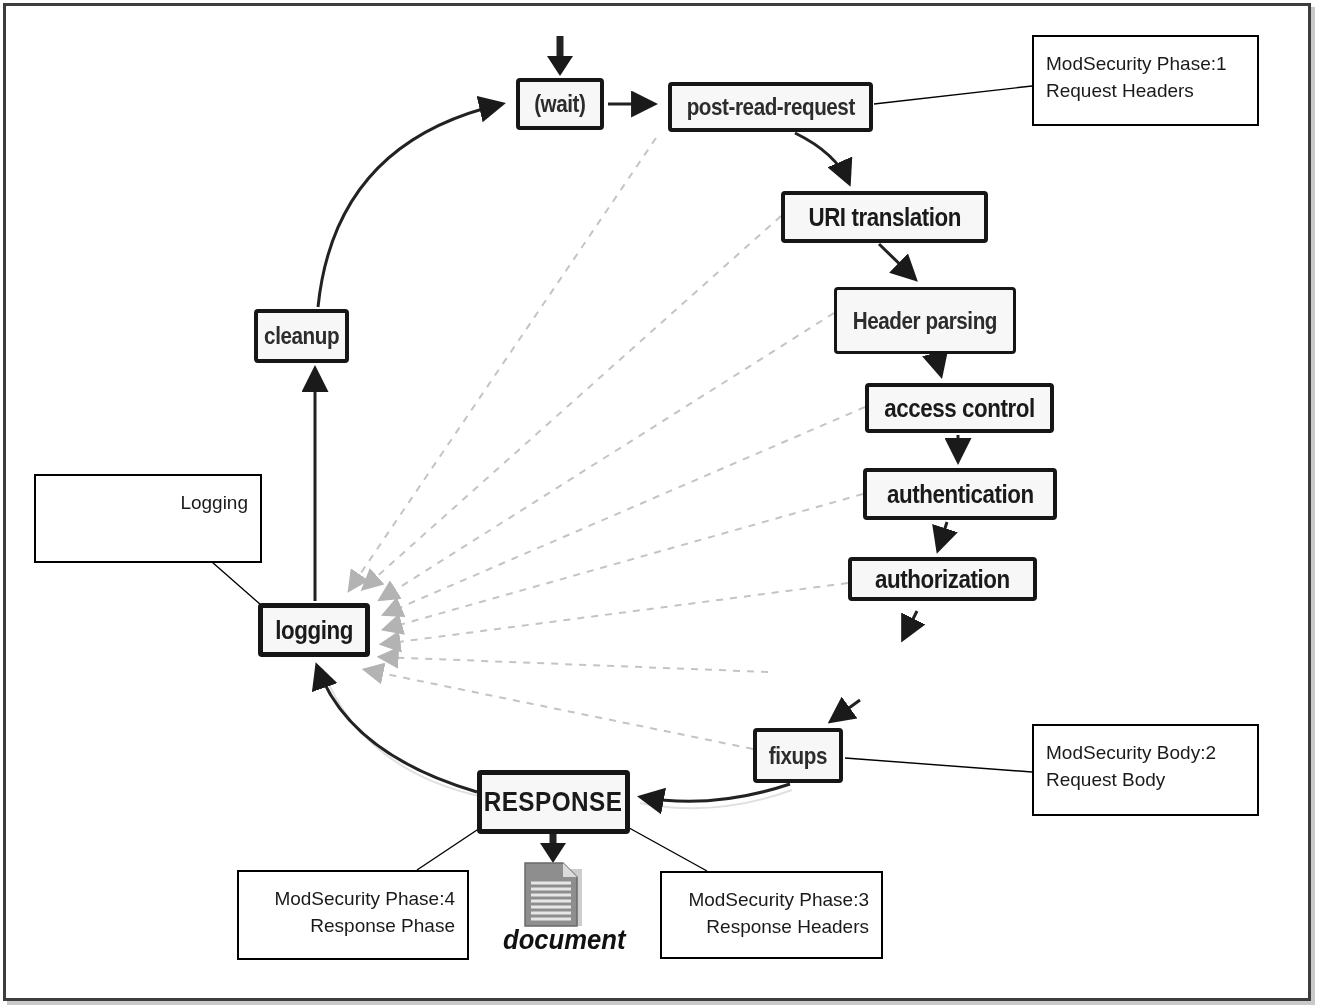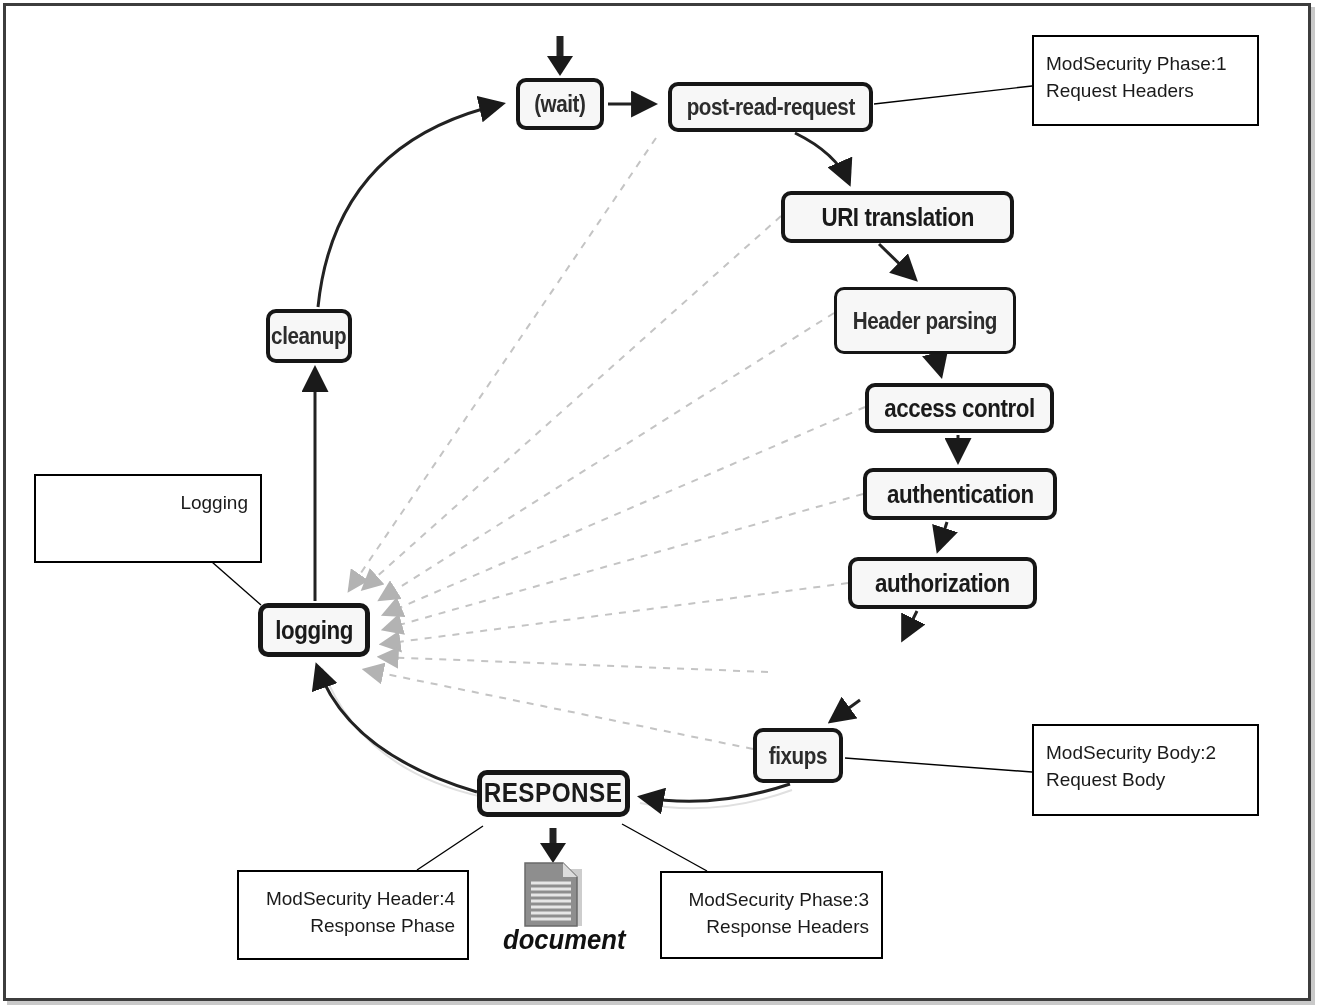--- a/index.html
+++ b/index.html
@@ -3,21 +3,21 @@
 <meta charset="utf-8">
 <style>
   html,body{margin:0;padding:0;background:#fff;}
   body{width:1318px;height:1008px;position:relative;overflow:hidden;
        font-family:"Liberation Sans",sans-serif;color:#1a1a1a;}
   .frame{position:absolute;left:3px;top:3px;width:1302px;height:992px;
          border:3px solid var(--frame,#3d3d3d);box-shadow:4px 4px 0 #c9c9c9;background:#fff;}
   .layer{position:absolute;left:0;top:0;width:1318px;height:1008px;}
   svg.connectors{position:absolute;left:0;top:0;}
   .node{position:absolute;background:var(--nodefill,#f7f7f7);border:4px solid var(--nodeline,#161616);
-        display:flex;align-items:center;justify-content:center;box-sizing:border-box;border-radius:10px;}
+        display:flex;align-items:center;justify-content:center;box-sizing:border-box;border-radius:4px;}
   .node span{display:inline-block;transform:scaleX(.86);white-space:nowrap;
              font-weight:bold;font-size:26px;letter-spacing:-.5px;}
   .node.light span{font-size:24px;font-weight:bold;color:#2c2c2c;}
   .node.thick{border-width:5px;}
   .node.caps span{transform:scaleX(.9);font-size:27px;letter-spacing:.5px;}
   .phase{position:absolute;background:#fff;border:2px solid #000;box-sizing:border-box;
          padding:14px 12px 0 12px;font-weight:normal;font-size:19px;line-height:1.4;}
   .doc-label{position:absolute;font-weight:bold;font-style:italic;font-size:27px;
              transform:scaleX(.95);color:#111;}
 </style>
@@ -85,74 +85,74 @@
   </svg>
 
   <div class="node light" style="left:516px;top:78px;width:88px;height:52px">
     <span>(wait)</span>
     </div>
 
   <div class="node light" style="left:668px;top:82px;width:205px;height:50px">
     <span>post-read-request</span>
     </div>
 
-  <div class="node" style="left:781px;top:191px;width:233px;height:52px">
+  <div class="node" style="left:781px;top:191px;width:207px;height:52px">
     <span>URI translation</span>
     </div>
 
   <div class="node light" style="left:834px;top:287px;width:182px;height:67px;border-width:3px">
     <span>Header parsing</span>
     </div>
 
   <div class="node" style="left:865px;top:383px;width:189px;height:50px">
     <span>access control</span>
     </div>
 
   <div class="node" style="left:863px;top:468px;width:194px;height:52px">
     <span>authentication</span>
     </div>
 
-  <div class="node" style="left:848px;top:557px;width:189px;height:52px">
+  <div class="node" style="left:848px;top:557px;width:189px;height:44px">
     <span>authorization</span>
     </div>
 
 
   <div class="node light" style="left:753px;top:728px;width:90px;height:55px">
     <span>fixups</span>
     </div>
 
-  <div class="node thick caps" style="left:477px;top:770px;width:153px;height:47px">
+  <div class="node thick caps" style="left:477px;top:770px;width:153px;height:64px">
     <span>RESPONSE</span>
     </div>
 
   <div class="node thick" style="left:258px;top:603px;width:112px;height:54px">
     <span>logging</span>
     </div>
 
-  <div class="node light" style="left:266px;top:309px;width:86px;height:54px">
+  <div class="node light" style="left:254px;top:309px;width:95px;height:54px">
     <span>cleanup</span>
     </div>
 
   <div class="phase" style="left:1032px;top:35px;width:227px;height:91px;text-align:left">
     <div>ModSecurity Phase:1</div>
     <div>Request Headers</div>
   </div>
 
   <div class="phase" style="left:1032px;top:724px;width:227px;height:92px;text-align:left">
     <div>ModSecurity Body:2</div>
     <div>Request Body</div>
   </div>
 
   <div class="phase" style="left:660px;top:871px;width:223px;height:88px;text-align:right">
     <div>ModSecurity Phase:3</div>
     <div>Response Headers</div>
   </div>
 
   <div class="phase" style="left:237px;top:870px;width:232px;height:90px;text-align:right">
-    <div>ModSecurity Header:4</div>
+    <div>ModSecurity Phase:4</div>
     <div>Response Phase</div>
   </div>
 
   <div class="phase" style="left:34px;top:474px;width:228px;height:89px;text-align:right">
     <div>Logging</div>
   </div>
 
   <svg style="position:absolute;left:520px;top:860px" width="68" height="70" viewBox="0 0 68 70">
     <rect x="13" y="9" width="49" height="57" fill="#cdcdcd"></rect>
     <path d="M5 3 H43 L57 17 V66 H5 Z" fill="var(--docgray,#8e8e8e)" stroke="#6a6a6a" stroke-width="1.5"></path>

